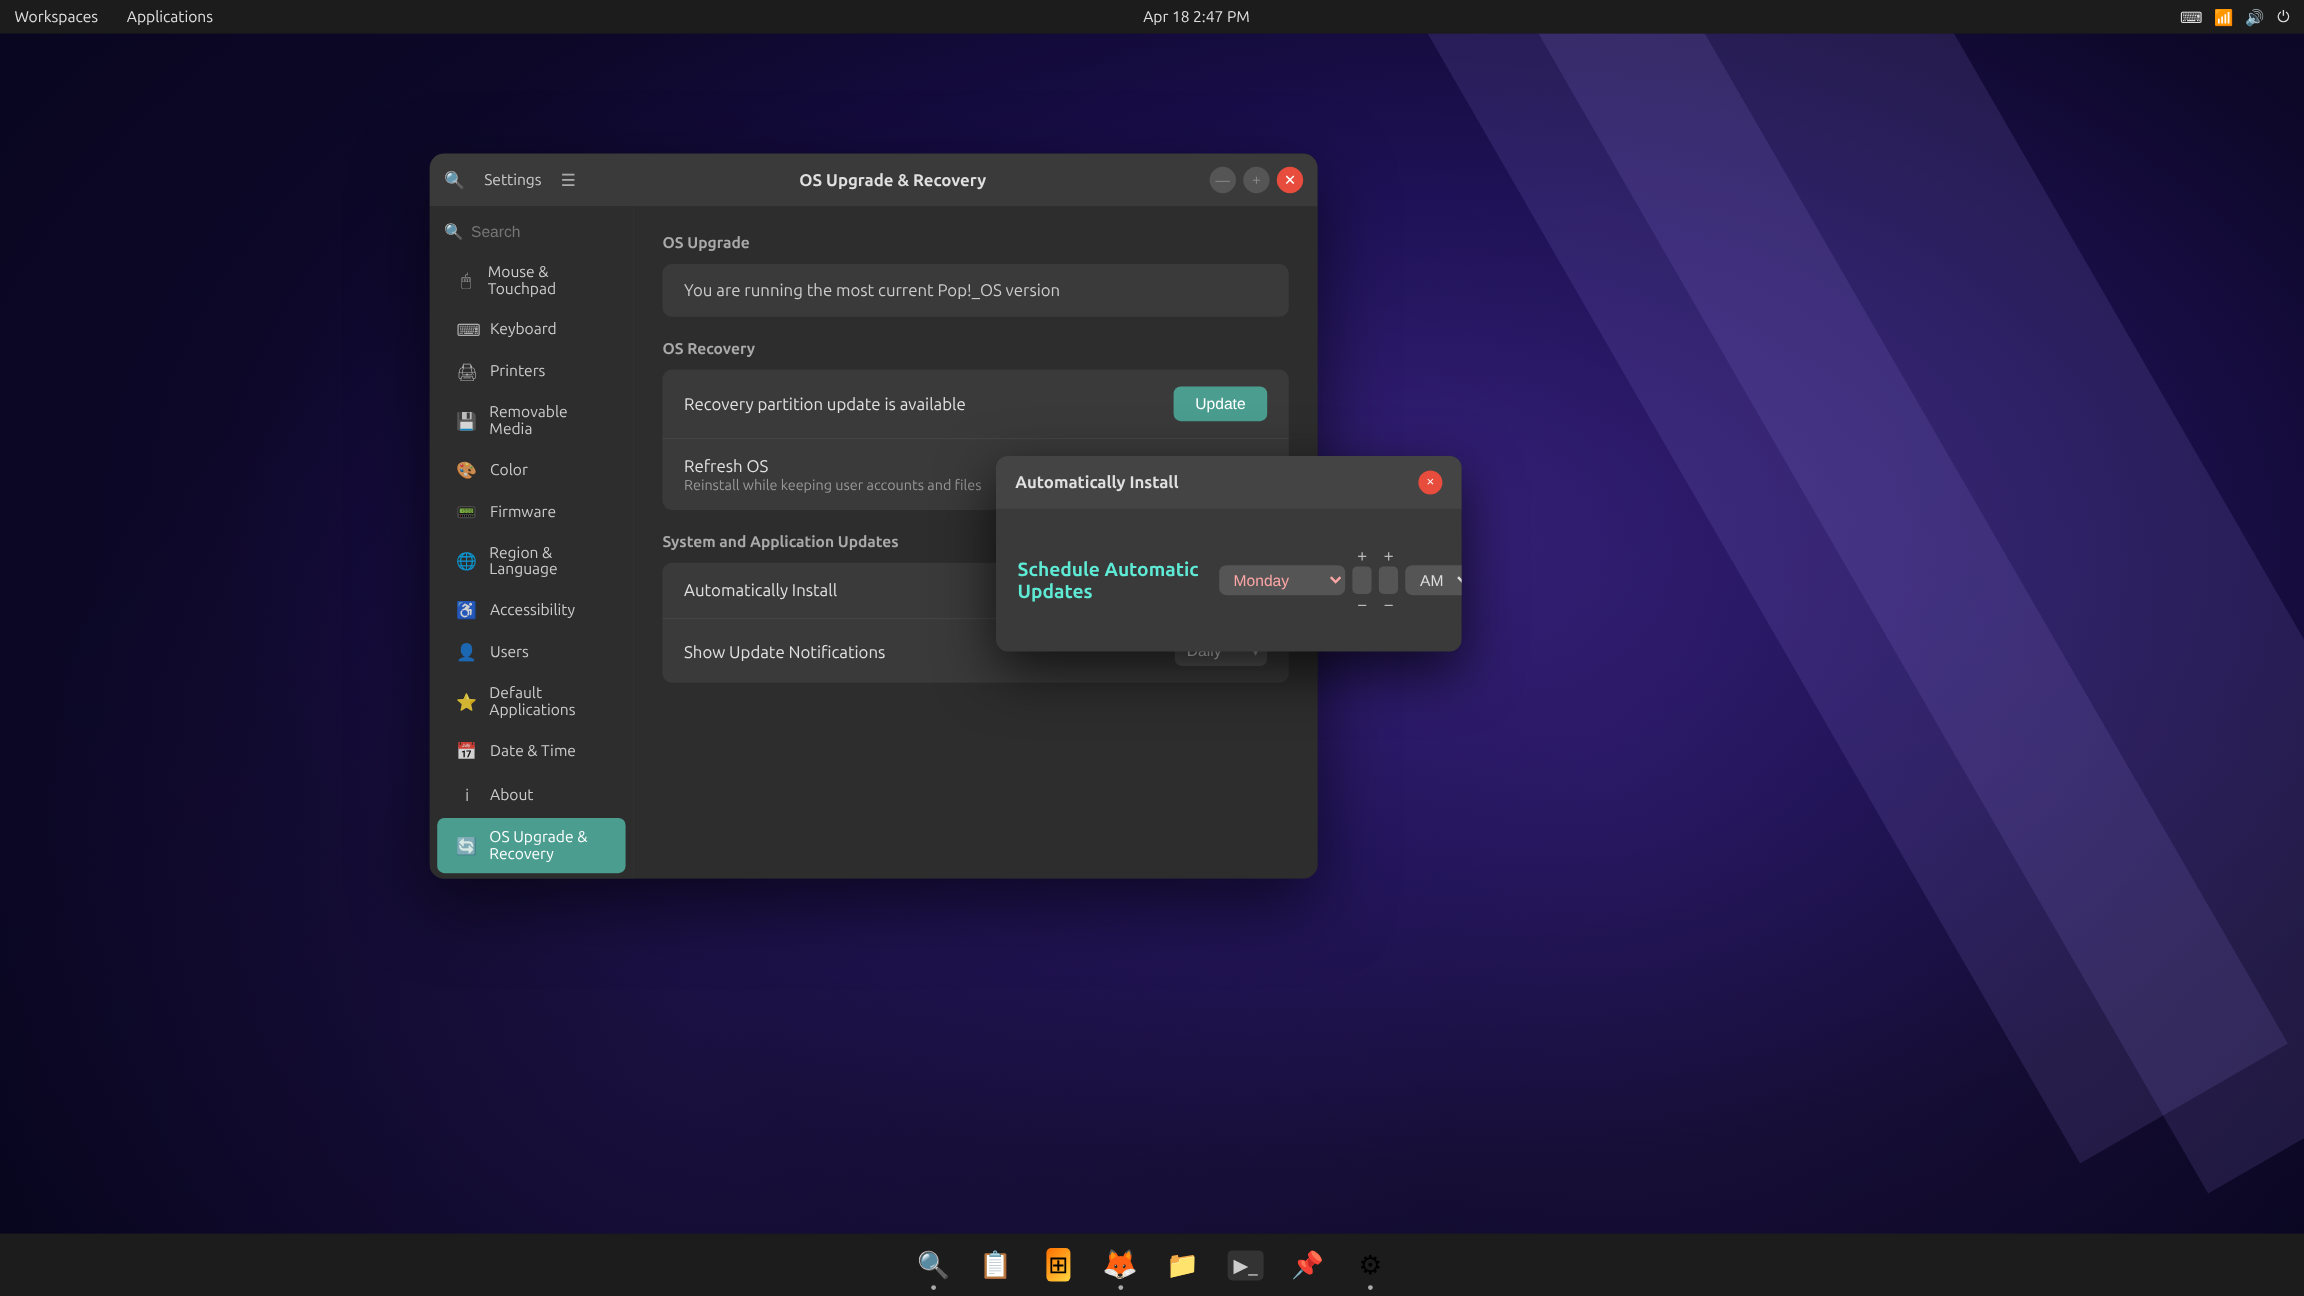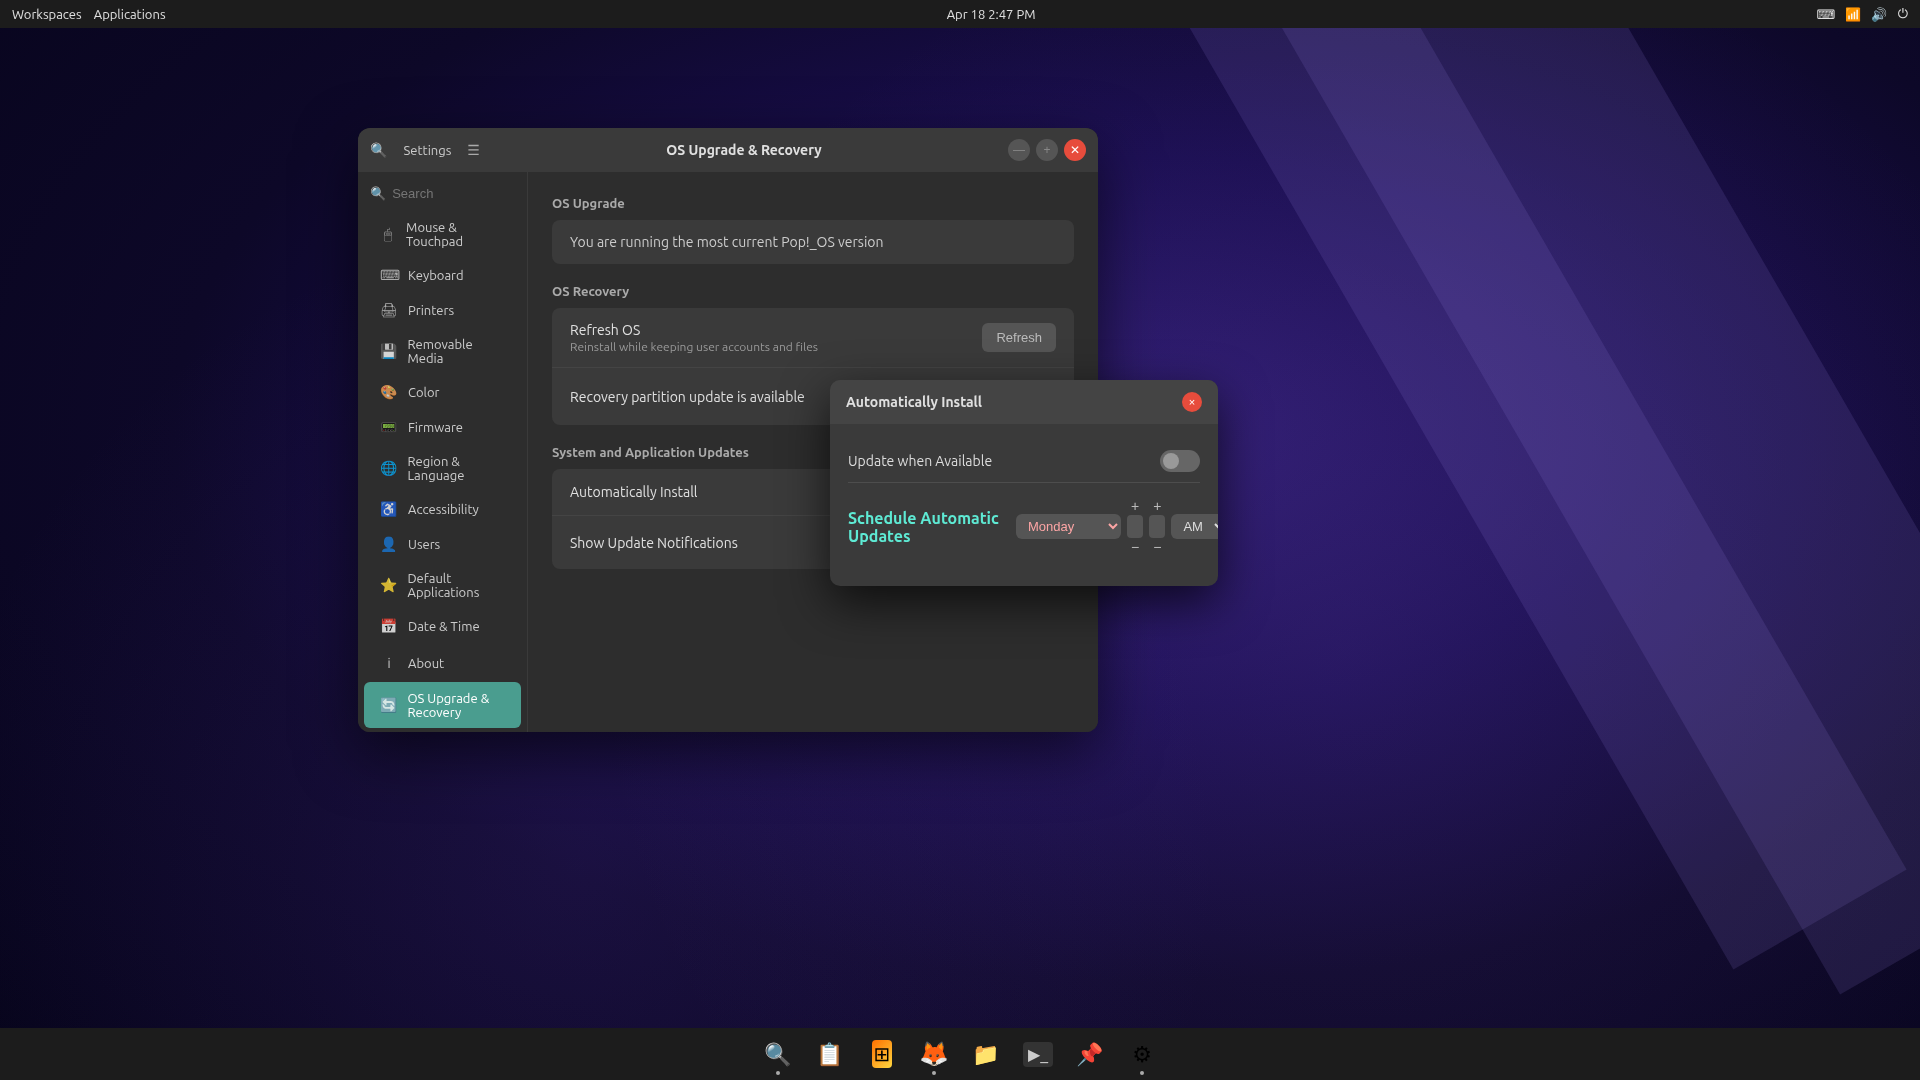--- a/index.html
+++ b/index.html
@@ -50,21 +50,21 @@
       top: 0; left: 0; right: 0;
       height: 28px;
       background: #1c1c1c;
       display: flex;
       align-items: center;
       padding: 0 12px;
       z-index: 100;
     }
     .topbar-left {
       display: flex;
-      gap: 12px;
+      gap: 24px;
       font-size: 13px;
       color: #e0e0e0;
     }
     .topbar-center {
       flex: 1;
       text-align: center;
       font-size: 13px;
       color: #e0e0e0;
     }
     .topbar-right {
@@ -570,30 +570,30 @@
 
       <div class="section-title">OS Upgrade</div>
       <div class="os-upgrade-box">
         <span>You are running the most current Pop!_OS version</span>
       </div>
 
       <div class="section-title">OS Recovery</div>
       <div class="card">
         <div class="card-row">
           <div class="card-row-text">
-            <div class="card-row-label">Refresh OS</div>
-            <div class="card-row-sublabel">Reinstall while keeping user accounts and files</div>
-          </div>
-          <button class="btn-gray">Refresh</button>
+            <div class="card-row-label">Recovery partition update is available</div>
+          </div>
+          <button class="btn-teal">Update</button>
         </div>
         <div class="card-row">
           <div class="card-row-text">
-            <div class="card-row-label">Recovery partition update is available</div>
-          </div>
-          <button class="btn-teal">Update</button>
+            <div class="card-row-label">Refresh OS</div>
+            <div class="card-row-sublabel">Reinstall while keeping user accounts and files</div>
+          </div>
+          <button class="btn-gray">Refresh</button>
         </div>
       </div>
 
       <div class="section-title">System and Application Updates</div>
       <div class="card">
         <div class="card-row" style="cursor:pointer;">
           <div class="card-row-text">
             <div class="card-row-label">Automatically Install</div>
           </div>
           <div class="row-right">
@@ -620,27 +620,20 @@
 
 <div class="auto-install-popup">
   <div class="popup-titlebar">
     <span class="popup-title">Automatically Install</span>
     <button class="popup-close">
       <span>×</span>
     </button>
   </div>
   <div class="popup-body">
 
-    <div class="popup-row">
-      <span class="popup-row-label">Update when Available</span>
-      <label class="toggle-sm">
-
-        <span class="toggle-sm-slider"></span>
-      </label>
-    </div>
 
     <div class="popup-row" style="flex-direction:column;align-items:flex-start;gap:10px;">
       <div class="full-schedule-row">
         <span class="schedule-label">Schedule Automatic Updates</span>
         <div style="display:flex;align-items:center;gap:6px;">
 
           <select class="day-select">
             <option>Monday</option>
             <option>Sunday</option>
             <option>Tuesday</option>

